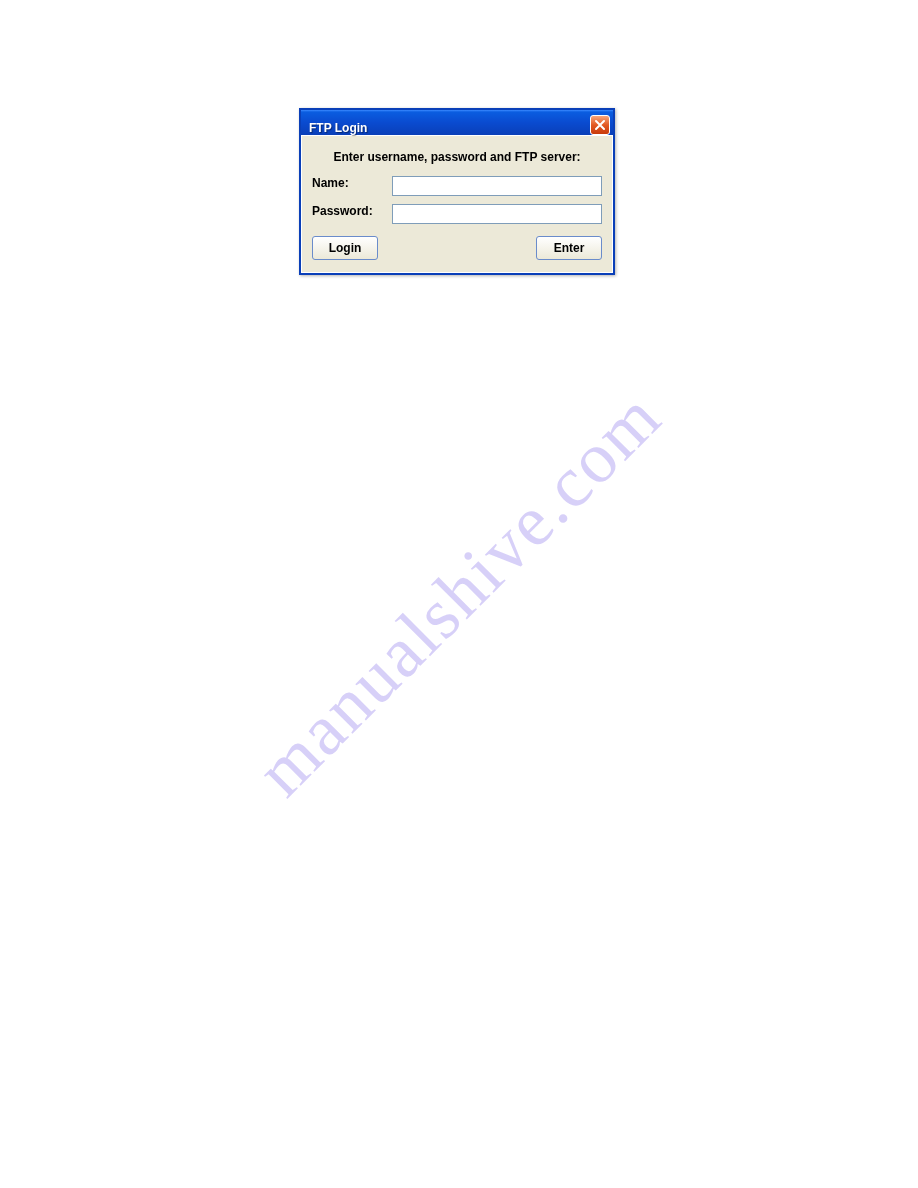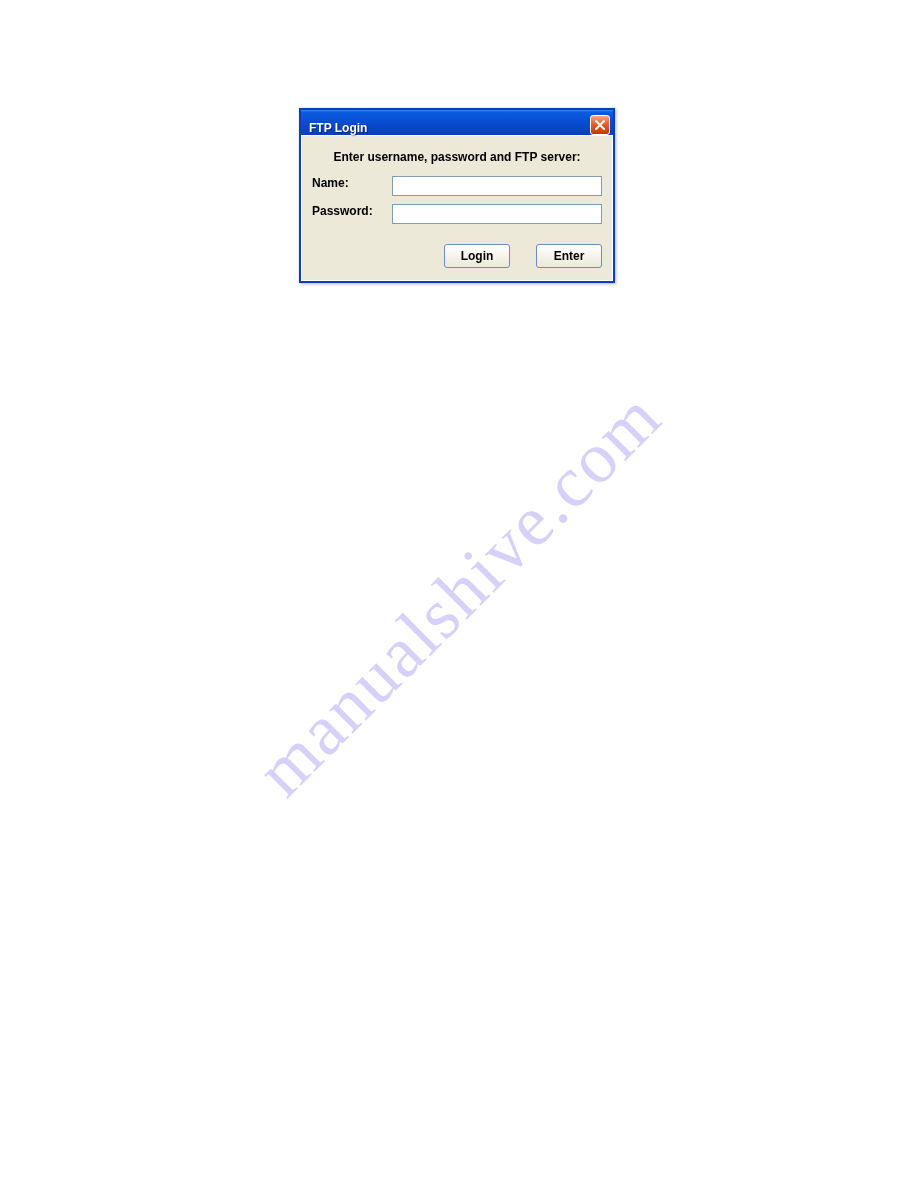--- a/index.html
+++ b/index.html
@@ -70,23 +70,23 @@
     .form-input {
       flex: 1;
       height: 20px;
       border: 1px solid #7f9db9;
       background: #ffffff;
       font-size: 12px;
       padding: 0 3px;
     }
     .button-row {
       display: flex;
-      justify-content: flex-end;
+      justify-content: space-between;
       gap: 26px;
-      margin-top: 20px;
+      margin-top: 12px;
     }
     .btn {
       min-width: 66px;
       height: 24px;
       font-size: 12px;
       font-weight: bold;
       color: #000000;
       background: linear-gradient(to bottom, #ffffff 0%, #ece9d8 100%);
       border: 1px solid #6a8ccb;
       border-radius: 3px;

